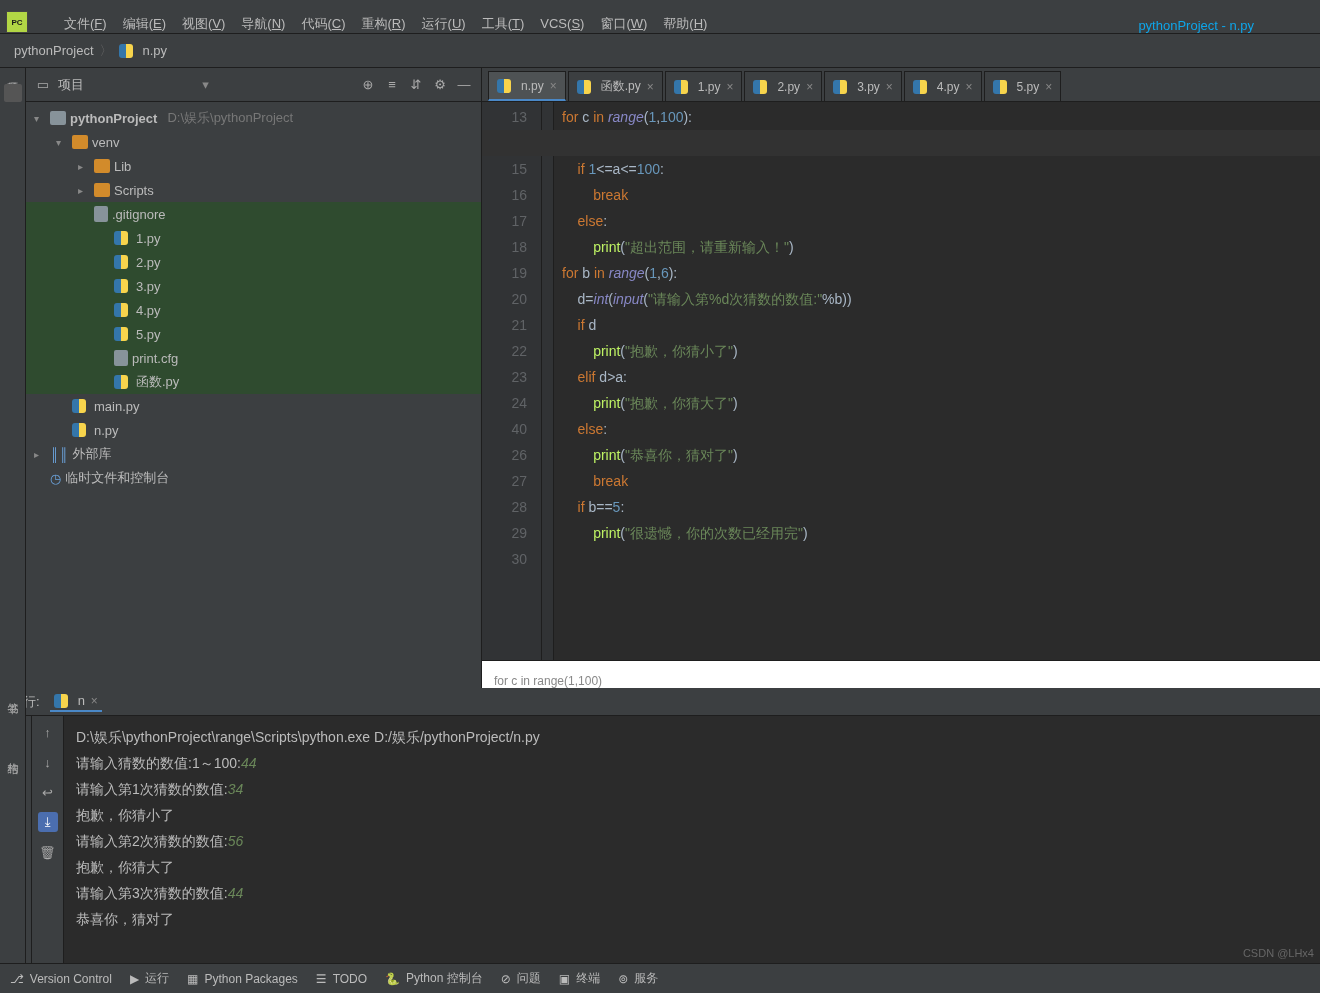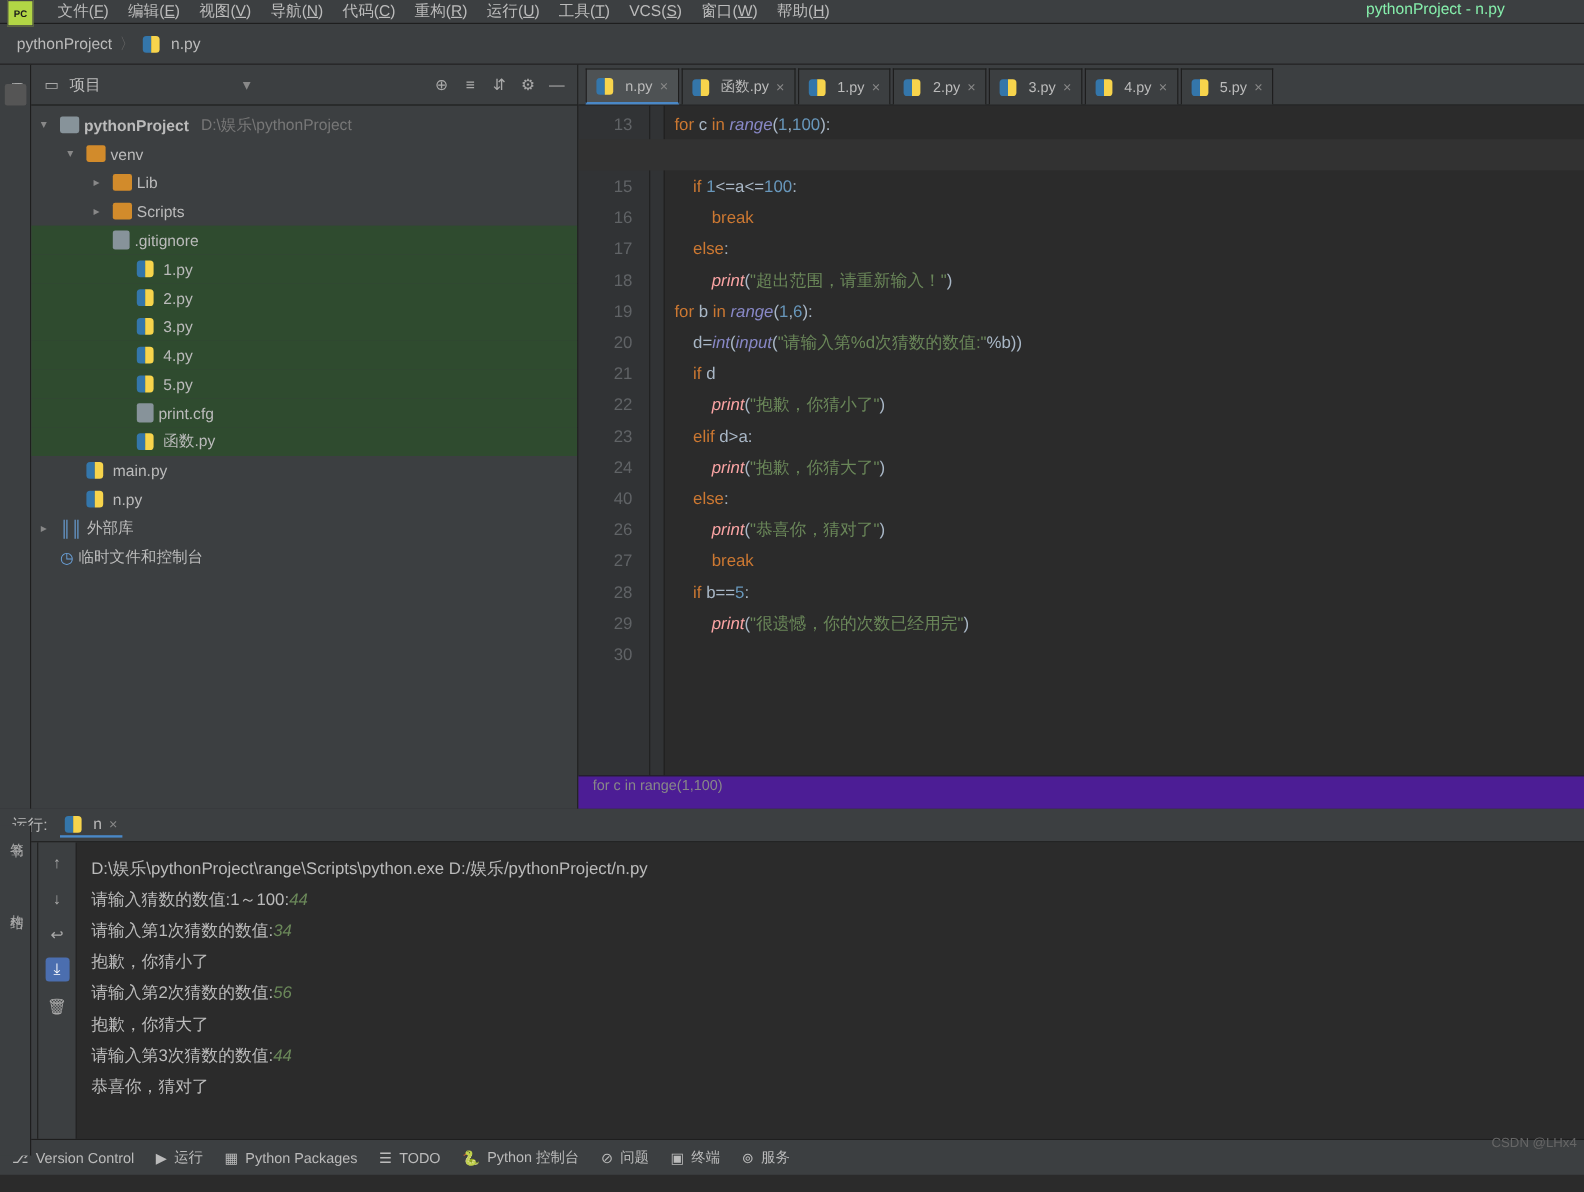--- a/index.html
+++ b/index.html
@@ -1,21 +1,21 @@
 <!DOCTYPE html>
 <html><head>
 <meta charset="utf-8">
 <style>
 * { margin:0; padding:0; box-sizing:border-box; font-family:"Microsoft YaHei","Segoe UI",sans-serif; }
 body { background:#2b2b2b; color:#bbb; width:1320px; height:993px; overflow:hidden; font-size:13px; }
-.menubar { height:20px; display:flex; align-items:flex-start; padding:0 6px; background:#3c3f41; border-bottom:1px solid #1e1e1e; gap:4px; }
+.menubar { height:34px; display:flex; align-items:flex-end; padding:0 6px; background:#3c3f41; border-bottom:1px solid #1e1e1e; gap:20px; }
 .app-icon { width:22px; height:22px; background:#b2d645; border:1px solid #444; display:flex; align-items:center; justify-content:center; color:#1a1a1a; font-size:8px; font-weight:bold; margin-right:8px; }
 .menu-item { padding:4px 8px; cursor:pointer; }
 .u { text-decoration:underline; }
-.win-title { margin-left:auto; padding-right:60px; color:#86efac; }
+.win-title { margin-left:auto; padding-right:60px; color:#0ea5e9; }
 .navbar { height:34px; background:#3c3f41; border-bottom:1px solid #1e1e1e; display:flex; align-items:center; padding:0 14px; gap:6px; }
 .crumb { color:#bbb; }
 .crumb-sep { color:#666; }
 .pyicon { display:inline-block; width:14px; height:14px; position:relative; margin-right:4px; vertical-align:middle; }
 .pyicon::before { content:""; position:absolute; left:0; top:0; width:7px; height:14px; background:#3476aa; border-radius:3px 0 0 3px; }
 .pyicon::after { content:""; position:absolute; right:0; top:0; width:7px; height:14px; background:#f7d44c; border-radius:0 3px 3px 0; }
 .main { display:flex; height:620px; }
 .left-gutter { width:26px; background:#3c3f41; border-right:1px solid #1e1e1e; display:flex; flex-direction:column; align-items:center; padding-top:6px; gap:10px; }
 .vtext { writing-mode:vertical-rl; font-size:11px; color:#aaa; }
 .gutter-icon { width:18px; height:18px; background:#555; border-radius:2px; }
@@ -38,23 +38,23 @@
 .tab.active { background:#4e5254; border-bottom:2px solid #4a88c7; }
 .tab-close { color:#888; font-size:12px; }
 .code-area { flex:1; display:flex; font-family:"Consolas","JetBrains Mono",monospace; font-size:14px; line-height:26px; overflow:hidden; position:relative; }
 .gutter { width:60px; background:#313335; color:#606366; text-align:right; padding:2px 14px 2px 0; border-right:1px solid #1e1e1e; }
 .fold-g { width:12px; background:#313335; border-right:1px solid #1e1e1e; }
 .code { flex:1; padding:2px 8px; white-space:pre; color:#a9b7c6; }
 .kw { color:#cc7832; }
 .str { color:#6a8759; }
 .num { color:#6897bb; }
 .fn { color:#8888c6; font-style:italic; }
-.fn2 { color:#fca5a5; font-style:italic; }
+.fn2 { color:#bef264; }
 .hl-line { background:#323232; position:absolute; left:0; right:0; height:26px; top:28px; }
-.crumb-bar { height:28px; background:#4c1d95; border-top:1px solid #1e1e1e; display:flex; align-items:flex-start; padding:0 12px; color:#888; font-size:12px; }
+.crumb-bar { height:28px; background:#ffffff; border-top:1px solid #1e1e1e; display:flex; align-items:flex-end; padding:0 12px; color:#888; font-size:12px; }
 .run-header { height:28px; background:#3c3f41; border-bottom:1px solid #1e1e1e; display:flex; align-items:center; padding:0 10px; gap:10px; }
 .run-tab { display:flex; align-items:center; gap:6px; border-bottom:2px solid #4a88c7; padding:2px 4px; }
 .run-left-col { width:32px; background:#3c3f41; border-right:1px solid #1e1e1e; display:flex; flex-direction:column; align-items:center; padding-top:6px; gap:10px; }
 .run-btn { width:20px; height:20px; display:flex; align-items:center; justify-content:center; cursor:pointer; color:#aaa; }
 .green { color:#499c54; }
 .console { flex:1; padding:8px 12px; font-family:"Consolas",monospace; font-size:14px; line-height:26px; color:#bbb; }
 .inp { color:#6a8759; font-style:italic; }
 .status { height:30px; background:#3c3f41; border-top:1px solid #1e1e1e; display:flex; align-items:center; padding:0 10px; gap:18px; }
 .status-item { display:flex; align-items:center; gap:6px; cursor:pointer; font-size:12px; }
 .watermark { position:fixed; right:6px; bottom:34px; font-size:11px; color:#666; }

